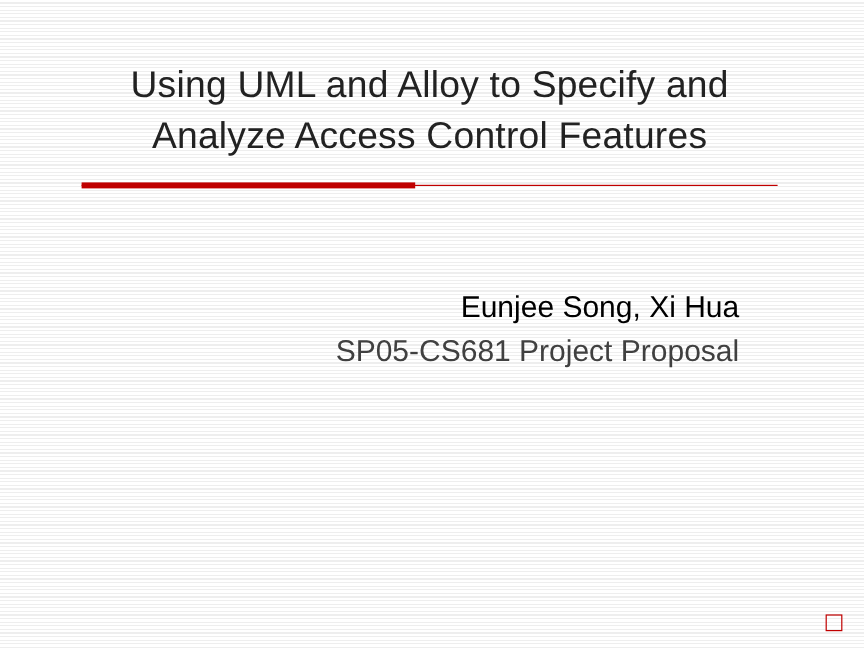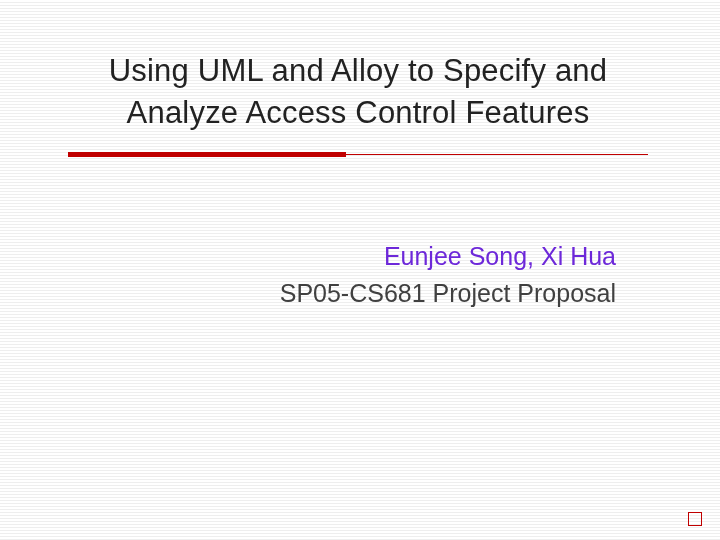--- a/index.html
+++ b/index.html
@@ -52,21 +52,21 @@
     height: 1px;
     background: #c00000;
   }
   .body-block {
     margin-top: 80px;
     padding-right: 40px;
   }
   .authors {
     font-size: 25px;
     font-weight: 400;
-    color: #6d28d9;
+    color: #000000;
     text-align: right;
     line-height: 1.5;
   }
   .subtitle {
     font-size: 25px;
     font-weight: 400;
     color: #404040;
     text-align: right;
     line-height: 1.5;
   }

